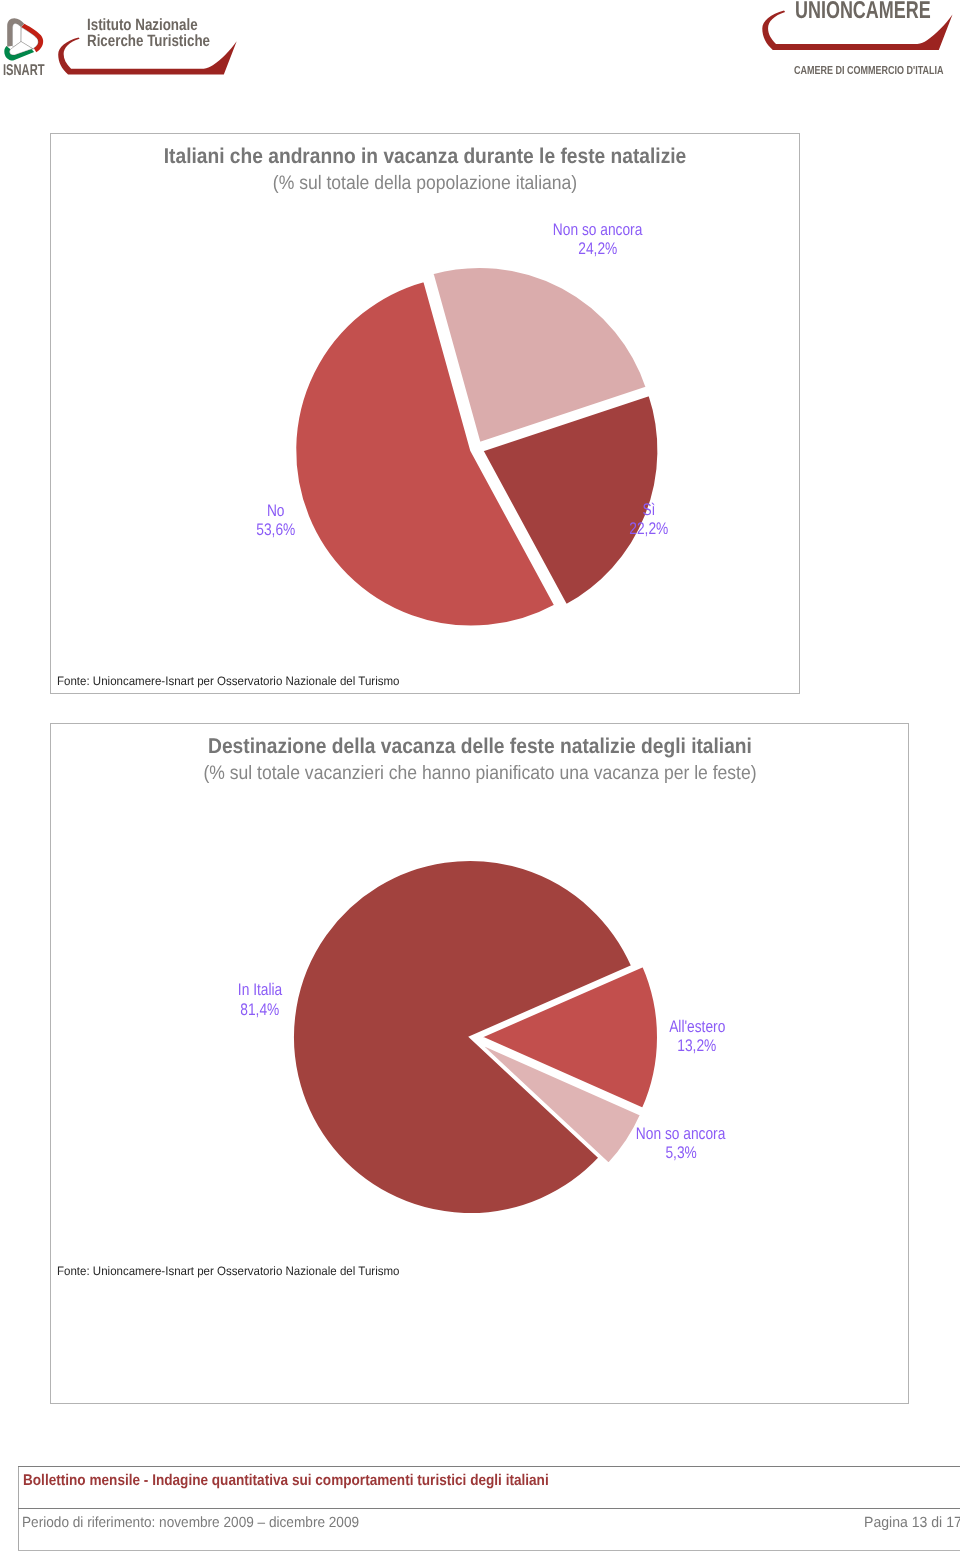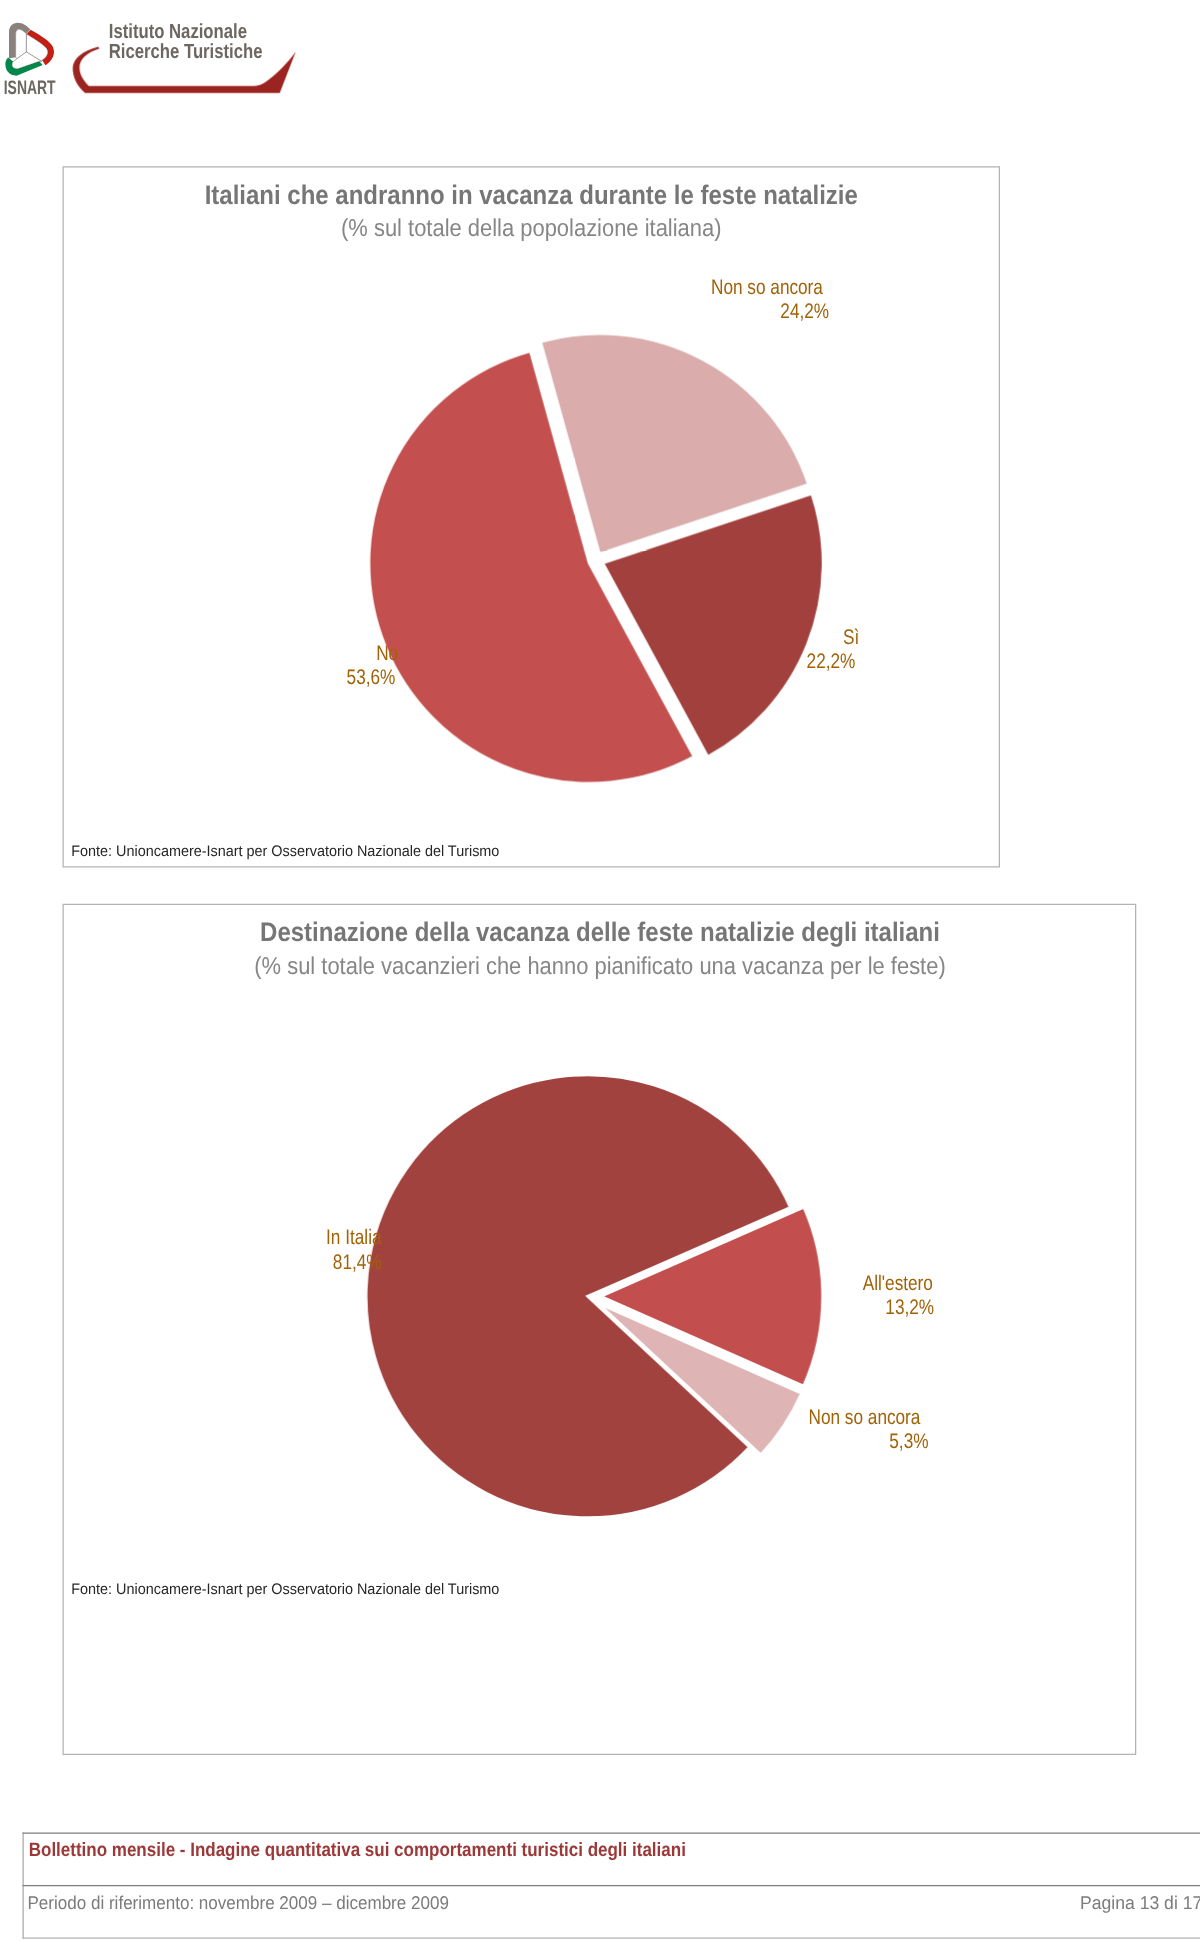--- a/index.html
+++ b/index.html
@@ -43,21 +43,21 @@
   .chart-title{position:absolute;left:50%;
       font-family:"Liberation Sans",sans-serif;font-weight:bold;font-size:21.4px;
       color:#767676;white-space:nowrap;transform:translateZ(0) translateX(-50%) scaleX(0.897);}
   .chart-sub{position:absolute;left:50%;
       font-family:"Liberation Sans",sans-serif;font-size:19.5px;
       color:#868686;white-space:nowrap;transform:translateZ(0) translateX(-50%) scaleX(0.9);}
   .chart-source{position:absolute;left:6px;
       font-family:"Liberation Sans",sans-serif;font-size:12.2px;color:#262626;
       white-space:nowrap;transform:translateZ(0) scaleX(0.945);transform-origin:0 0;}
   .pie-label{position:absolute;font-family:"Liberation Sans",sans-serif;
-      font-size:16.8px;color:#a16207;line-height:19.4px;text-align:right;
+      font-size:16.8px;color:#8b5cf6;line-height:19.4px;text-align:center;
       white-space:nowrap;}
   .pie-label span{display:inline-block;transform:translateZ(0) scaleX(0.82);}
 
   
   #footer{position:absolute;left:16px;top:1466px;width:960px;height:88px;}
   #footer-rule-top{position:absolute;left:2px;top:0px;width:954px;height:1px;background:#7e7e7e;}
   #footer-rule-mid{position:absolute;left:2px;top:42px;width:954px;height:1px;background:#7e7e7e;}
   #footer-rule-bot{position:absolute;left:2px;top:84px;width:954px;height:1px;background:#b4b4b4;}
   #footer-left-rule{position:absolute;left:2px;top:0px;width:1px;height:85px;background:#a9a9a9;}
   #footer-right-rule{position:absolute;left:955px;top:0px;width:1px;height:85px;background:#a9a9a9;}
@@ -90,40 +90,47 @@
     </svg>
     <div id="isnart-word">ISNART</div>
     <div id="isnart-name">
       <div>Istituto Nazionale</div>
       <div>Ricerche Turistiche</div>
     </div>
     <svg id="isnart-swoosh" viewBox="0 0 180 38" preserveAspectRatio="none" xmlns="http://www.w3.org/2000/svg">
       <path d="M 21.5 0.4 C 9.0 3.6 1.2 10.0 1.2 17.2 C 1.2 24.8 4.6 31.5 11.0 36.9 L 166.0 36.9 L 178.8 4.2 C 172 13.5 163.5 22.4 155.0 28.0 C 152 30.0 149.5 31.0 146.0 31.4 L 14.0 31.4 C 9.0 26.5 6.6 21.7 6.6 16.8 C 6.6 10.6 12.2 5.0 22.5 1.8 Z" fill="#9c2420"></path>
     </svg>
 
+    <div id="unioncamere-logo">
+      <div id="uc-word">UNIONCAMERE</div>
+      <svg id="uc-swoosh" viewBox="0 0 180 38" preserveAspectRatio="none" xmlns="http://www.w3.org/2000/svg">
+        <path d="M 21.5 0.4 C 9.0 3.6 1.2 10.0 1.2 17.2 C 1.2 24.8 4.6 31.5 11.0 36.9 L 166.0 36.9 L 178.8 4.2 C 172 13.5 163.5 22.4 155.0 28.0 C 152 30.0 149.5 31.0 146.0 31.4 L 14.0 31.4 C 9.0 26.5 6.6 21.7 6.6 16.8 C 6.6 10.6 12.2 5.0 22.5 1.8 Z" fill="#9c2420"></path>
+      </svg>
+      <div id="uc-tagline">CAMERE DI COMMERCIO D'ITALIA</div>
+    </div>
   </div>
 
   <div id="chart1" class="chart-box">
     <div class="chart-title" style="top:10.3px">Italiani che andranno in vacanza durante le feste natalizie</div>
     <div class="chart-sub" style="top:37.7px">(% sul totale della popolazione italiana)</div>
     <div class="chart-source" style="top:539.5px">Fonte: Unioncamere-Isnart per Osservatorio Nazionale del Turismo</div>
     <svg id="pie1" style="position:absolute;left:0;top:0;width:859px;height:561px" viewBox="0 0 859 561" xmlns="http://www.w3.org/2000/svg">
         <path d="M 428.62 309.01 L 381.59 139.41 A 176 176 0 0 1 595.64 253.51 Z" fill="#daacac" stroke="#ffffff" stroke-width="2"></path>
         <path d="M 431.38 316.51 L 598.40 261.01 A 176 176 0 0 1 515.25 471.24 Z" fill="#a2403e" stroke="#ffffff" stroke-width="2"></path>
         <path d="M 420.24 316.55 L 504.11 471.28 A 176 176 0 1 1 373.20 146.95 Z" fill="#c3504e" stroke="#ffffff" stroke-width="2"></path>
       </svg>
     <div class="pie-label" style="left:477px;top:85.5px;width:140px">
       <span>Non so ancora</span><br>
       <span>24,2%</span>
     </div>
     <div class="pie-label" style="left:558px;top:365.5px;width:80px">
       <span>Sì</span><br>
       <span>22,2%</span>
     </div>
-    <div class="pie-label" style="left:179.5px;top:379px;width:90px">
+    <div class="pie-label" style="left:179.5px;top:367px;width:90px">
       <span>No</span><br>
       <span>53,6%</span>
     </div>
   </div>
 
   <div id="chart2" class="chart-box">
     <div class="chart-title" style="top:10.3px">Destinazione della vacanza delle feste natalizie degli italiani</div>
     <div class="chart-sub" style="top:37.7px">(% sul totale vacanzieri che hanno pianificato una vacanza per le feste)</div>
     <div class="chart-source" style="top:539.5px">Fonte: Unioncamere-Isnart per Osservatorio Nazionale del Turismo</div>
     <svg id="pie2" style="position:absolute;left:0;top:0;width:859px;height:561px" viewBox="0 0 859 561" xmlns="http://www.w3.org/2000/svg">

